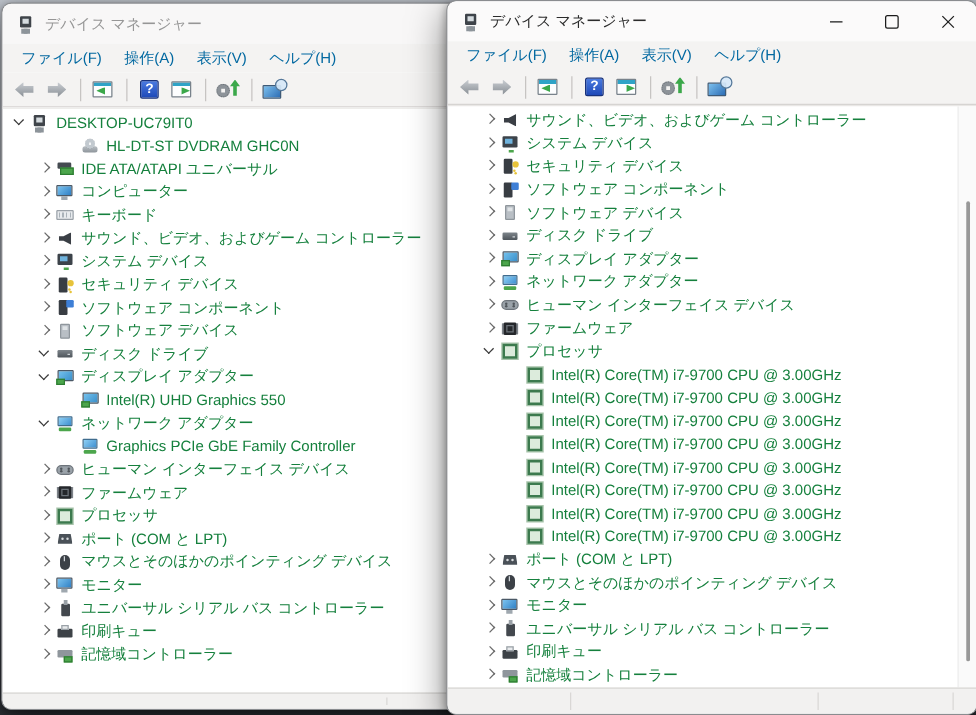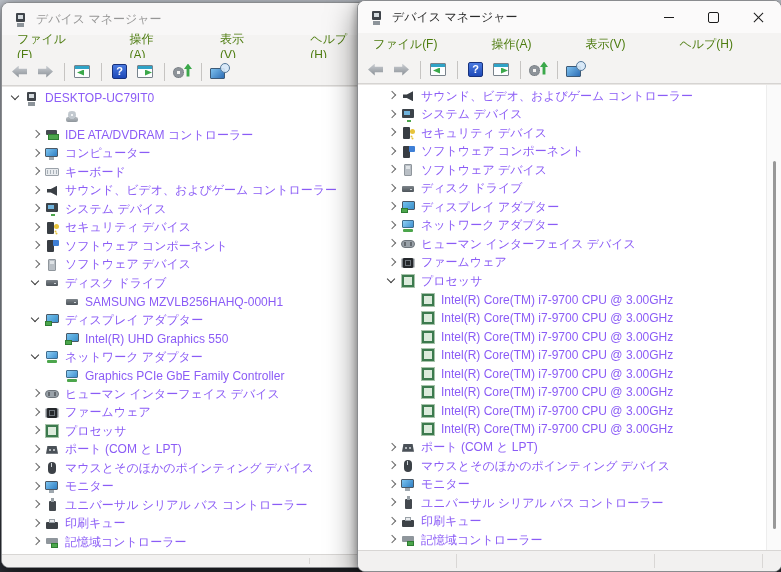--- a/index.html
+++ b/index.html
@@ -27,21 +27,21 @@
   .appico::after{content:"";position:absolute;left:4px;top:2px;width:5px;height:4px;background:#d5dbdf;box-shadow:-1px 8px 0 0 #8d949a,1px 8px 0 0 #8d949a;}
   .wcontrols{margin-left:auto;display:flex;height:100%;}
   .wc{width:45px;height:100%;display:flex;align-items:center;justify-content:center;position:relative;}
   .wc-min::before{content:"";width:10px;height:1px;background:#1b1b1b;}
   .wc-max::before{content:"";width:9px;height:9px;border:1px solid #1b1b1b;border-radius:2px;}
   .wc-close::before,.wc-close::after{content:"";position:absolute;width:13px;height:1px;background:#1b1b1b;}
   .wc-close::before{transform:rotate(45deg);}
   .wc-close::after{transform:rotate(-45deg);}
   .menubar{
     height:23px;flex:0 0 23px;display:flex;align-items:center;
-    background:#f4f3f2;padding-left:6px;font-size:12px;color:#4d7c0f;gap:36px;
+    background:#f4f3f2;padding-left:6px;font-size:12px;color:#0369a1;
   }
   .mi{padding:3px 9px;}
   .toolbar{
     height:27px;flex:0 0 27px;display:flex;align-items:center;
     background:#f4f3f2;border-bottom:1px solid #d6d4d2;padding-left:7px;gap:4px;
   }
   .tsep{width:1px;height:18px;background:#c6c4c2;margin:0 3px;flex:0 0 1px;}
   .tbtn{width:22px;height:20px;position:relative;flex:0 0 22px;}
   .tb-back::before{content:"";position:absolute;left:3px;top:4px;width:15px;height:12px;
     background:linear-gradient(#c9cdd2,#878d93);clip-path:polygon(0 50%,45% 0,45% 28%,100% 28%,100% 72%,45% 72%,45% 100%);}
@@ -59,21 +59,21 @@
     background:radial-gradient(circle,#f4f3f2 0 28%,#8d9399 30%);border:1px dotted #6f757b;box-sizing:border-box;}
   .tb-scan::after{content:"";position:absolute;right:2px;top:2px;width:8px;height:13px;background:#3ba84a;
     clip-path:polygon(50% 0,100% 42%,68% 42%,68% 100%,32% 100%,32% 42%,0 42%);}
   .tb-search::before{content:"";position:absolute;left:1px;top:6px;width:15px;height:11px;box-sizing:border-box;
     background:linear-gradient(135deg,#7cc0ee,#2d6db5);border:1px solid #3d5a77;border-radius:1px;}
   .tb-search::after{content:"";position:absolute;right:1px;top:1px;width:8px;height:8px;border-radius:50%;
     background:rgba(214,232,248,.92);border:1px solid #55789a;}
   
   .treewrap{flex:1;display:flex;overflow:hidden;background:#fff;border-top:1px solid #e9e7e5;}
   .tree{flex:1;overflow:hidden;padding-top:2px;}
-  .row{display:flex;align-items:center;height:18.5px;font-size:12px;color:#8b5cf6;white-space:nowrap;}
+  .row{display:flex;align-items:center;height:18.5px;font-size:12px;color:#15803d;white-space:nowrap;}
   .d0{padding-left:6px;}.d1{padding-left:26px;}.d2{padding-left:46px;}
   .chev{width:16px;height:16px;flex:0 0 16px;position:relative;}
   .ch-collapsed::before{content:"";position:absolute;left:5px;top:4px;width:5px;height:5px;
     border-right:1.4px solid #6a6a6a;border-bottom:1.4px solid #6a6a6a;transform:rotate(-45deg);}
   .ch-expanded::before{content:"";position:absolute;left:4px;top:3px;width:5px;height:5px;
     border-right:1.4px solid #3a3a3a;border-bottom:1.4px solid #3a3a3a;transform:rotate(45deg);}
   .ico{width:15px;height:14px;flex:0 0 15px;margin:0 5px 0 1px;position:relative;}
   .ico::before,.ico::after{content:"";position:absolute;box-sizing:border-box;}
   .ico-computer::before{left:2px;top:1px;width:9px;height:9px;background:#3f444a;border-radius:1px;}
   .ico-computer::after{left:4px;top:3px;width:5px;height:4px;background:#d5dbdf;box-shadow:-1px 8px 0 0 #8d949a,1px 8px 0 0 #8d949a;}
@@ -168,26 +168,27 @@
         <div class="row d0">
           <span class="chev ch-expanded"></span>
           <span class="ico ico-computer"></span>
           <span class="lbl">DESKTOP-UC79IT0</span>
         </div>
 
 
         <div class="row d2">
           <span class="chev ch-none"></span>
           <span class="ico ico-cdrom"></span>
+          <span class="lbl">HL-DT-ST DVDRAM GHC0N</span>
         </div>
 
         <div class="row d1">
           <span class="chev ch-collapsed"></span>
           <span class="ico ico-ide"></span>
-          <span class="lbl">IDE ATA/DVDRAM コントローラー</span>
+          <span class="lbl">IDE ATA/ATAPI ユニバーサル</span>
         </div>
 
         <div class="row d1">
           <span class="chev ch-collapsed"></span>
           <span class="ico ico-monitor"></span>
           <span class="lbl">コンピューター</span>
         </div>
 
         <div class="row d1">
           <span class="chev ch-collapsed"></span>
@@ -224,25 +225,20 @@
           <span class="ico ico-swdevice"></span>
           <span class="lbl">ソフトウェア デバイス</span>
         </div>
 
         <div class="row d1">
           <span class="chev ch-expanded"></span>
           <span class="ico ico-hdd"></span>
           <span class="lbl">ディスク ドライブ</span>
         </div>
 
-        <div class="row d2">
-          <span class="chev ch-none"></span>
-          <span class="ico ico-hdd"></span>
-          <span class="lbl">SAMSUNG MZVLB256HAHQ-000H1</span>
-        </div>
 
         <div class="row d1">
           <span class="chev ch-expanded"></span>
           <span class="ico ico-display"></span>
           <span class="lbl">ディスプレイ アダプター</span>
         </div>
 
         <div class="row d2">
           <span class="chev ch-none"></span>
           <span class="ico ico-display"></span>

